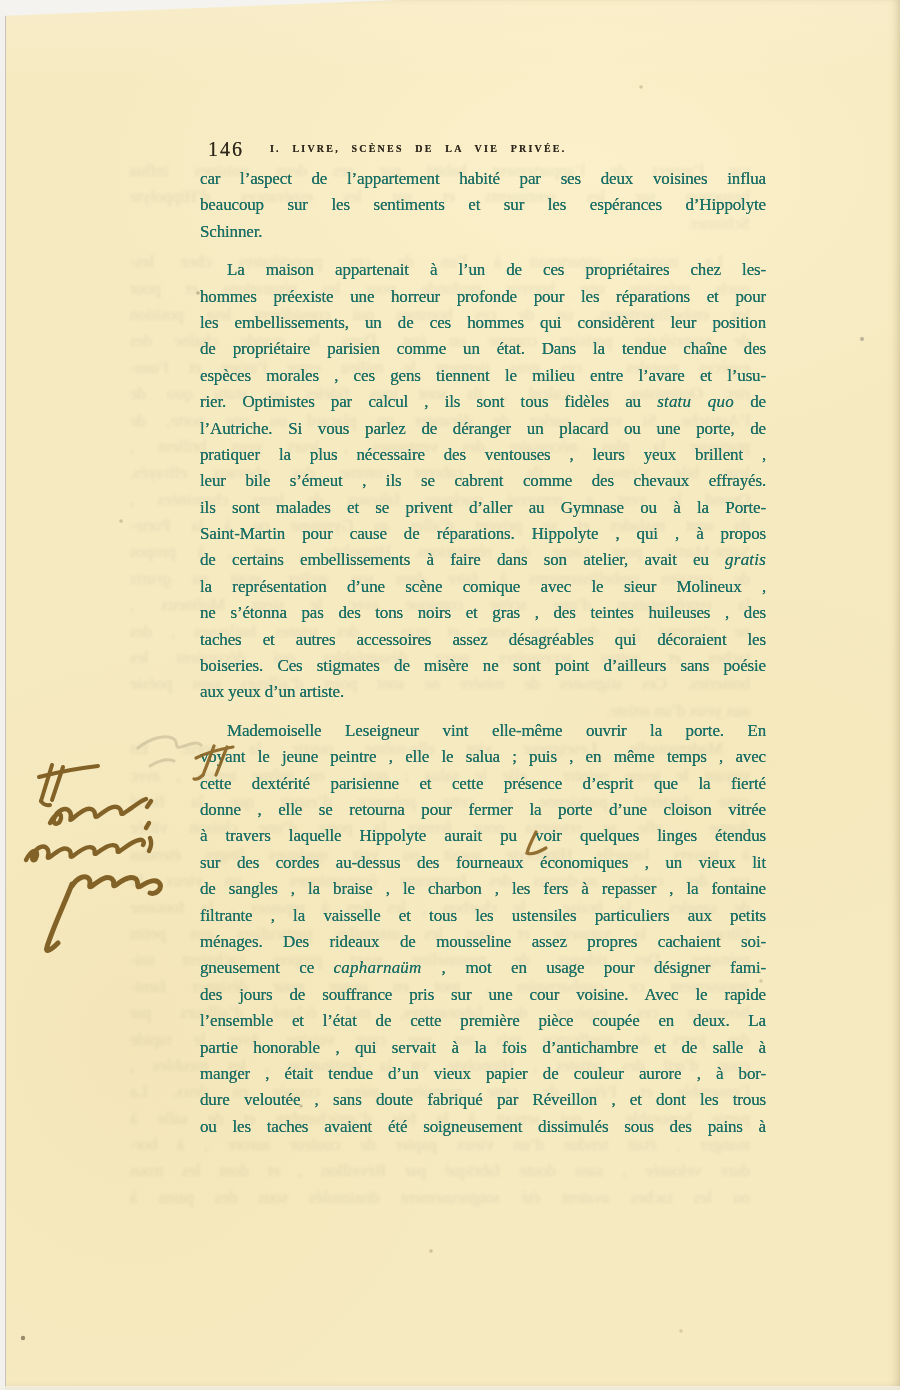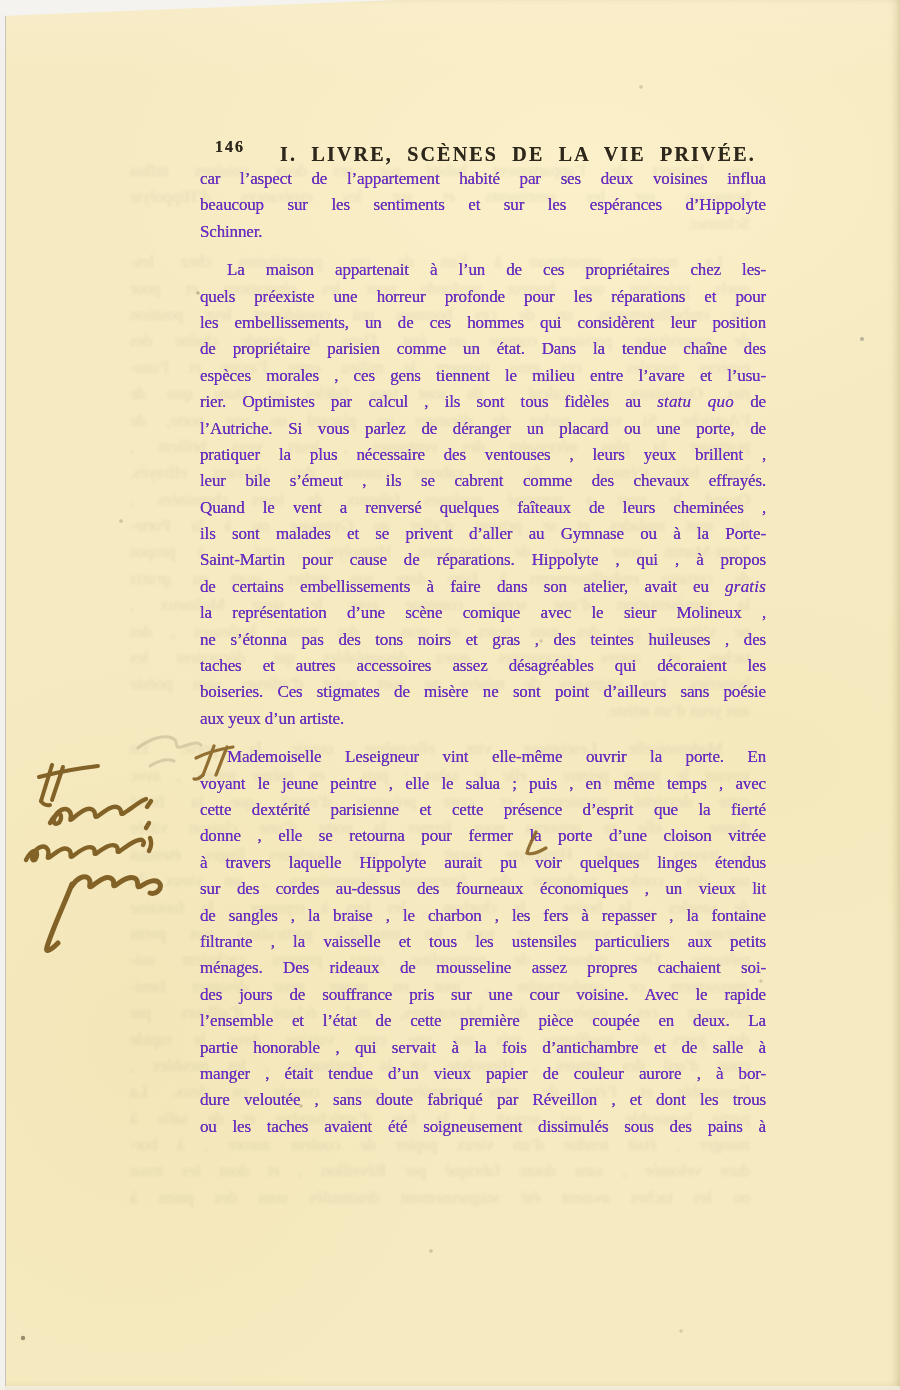--- a/index.html
+++ b/index.html
@@ -26,28 +26,28 @@
       640px 86px 0 .8px rgba(150,130,80,.35),
       861px 338px 0 1px rgba(110,110,105,.45),
       300px 1105px 0 .7px rgba(130,115,75,.35),
       540px 640px 0 .7px rgba(140,120,80,.3),
       120px 520px 0 .8px rgba(135,118,78,.35),
       760px 980px 0 .7px rgba(140,122,80,.3),
       430px 1250px 0 .8px rgba(135,116,76,.35),
       680px 1330px 0 .7px rgba(150,132,90,.3);}
 
   .header{position:absolute;left:200px;top:140px;width:566px;color:#2e271c;}
-  .pagenum{position:absolute;left:15px;top:-2px;font-size:16px;letter-spacing:2px;
-    text-shadow:0 0 .5px rgba(46,39,28,.8);font-weight:bold;}
-  .runtitle{display:block;text-align:center;padding-left:70px;margin-top:3px;
-    font-size:20px;font-weight:bold;letter-spacing:2.2px;word-spacing:7px;
+  .pagenum{position:absolute;left:8px;top:-2px;font-size:20px;letter-spacing:2px;
+    text-shadow:0 0 .5px rgba(46,39,28,.8);}
+  .runtitle{display:block;text-align:left;padding-left:70px;margin-top:3px;
+    font-size:10px;font-weight:bold;letter-spacing:2.2px;word-spacing:7px;
     text-shadow:0 0 .4px rgba(46,39,28,.7);}
 
   .bodycol{position:absolute;left:200px;top:166px;width:566px;
-    font-size:17px;letter-spacing:-0.15px;color:#6d28d9;
+    font-size:17px;letter-spacing:-0.15px;color:#0f766e;
     text-shadow:0 0 .5px rgba(46,40,30,.8);}
   .para{margin-top:12px;}
   .para:first-child{margin-top:0;}
   .line{height:26.4px;line-height:26.4px;text-align:justify;text-align-last:justify;white-space:normal;}
   .line.last{text-align-last:left;}
   .line.indent{text-indent:27px;}
   .line i{letter-spacing:.2px;}
 
   .ghost{position:absolute;left:130px;top:158px;width:620px;height:1100px;
     transform:scaleX(-1);filter:blur(1.4px);opacity:.12;color:#5e6353;
@@ -122,48 +122,48 @@
   </div>
 
   <div class="bodycol" id="body-main">
       <div class="para">
         <div class="line">car l’aspect de l’appartement habité par ses deux voisines influa</div>
         <div class="line">beaucoup sur les sentiments et sur les espérances d’Hippolyte</div>
         <div class="line last">Schinner.</div>
       </div>
       <div class="para">
         <div class="line indent">La maison appartenait à l’un de ces propriétaires chez les-</div>
-        <div class="line">quels préexiste une horreur profonde pour les réparations et pour</div>
+        <div class="line">hommes préexiste une horreur profonde pour les réparations et pour</div>
         <div class="line">les embellissements, un de ces hommes qui considèrent leur position</div>
         <div class="line">de propriétaire parisien comme un état. Dans la tendue chaîne des</div>
         <div class="line">espèces morales , ces gens tiennent le milieu entre l’avare et l’usu-</div>
         <div class="line">rier. Optimistes par calcul , ils sont tous fidèles au <i>statu quo</i> de</div>
         <div class="line">l’Autriche. Si vous parlez de déranger un placard ou une porte, de</div>
         <div class="line">pratiquer la plus nécessaire des ventouses , leurs yeux brillent ,</div>
         <div class="line">leur bile s’émeut , ils se cabrent comme des chevaux effrayés.</div>
-        <div class="line">Quand le vent a renversé quelques faîteaux de leurs cheminées ,</div>
         <div class="line">ils sont malades et se privent d’aller au Gymnase ou à la Porte-</div>
         <div class="line">Saint-Martin pour cause de réparations. Hippolyte , qui , à propos</div>
         <div class="line">de certains embellissements à faire dans son atelier, avait eu <i>gratis</i></div>
         <div class="line">la représentation d’une scène comique avec le sieur Molineux ,</div>
         <div class="line">ne s’étonna pas des tons noirs et gras , des teintes huileuses , des</div>
         <div class="line">taches et autres accessoires assez désagréables qui décoraient les</div>
         <div class="line">boiseries. Ces stigmates de misère ne sont point d’ailleurs sans poésie</div>
         <div class="line last">aux yeux d’un artiste.</div>
       </div>
       <div class="para">
         <div class="line indent">Mademoiselle Leseigneur vint elle-même ouvrir la porte. En</div>
         <div class="line">voyant le jeune peintre , elle le salua ; puis , en même temps , avec</div>
         <div class="line">cette dextérité parisienne et cette présence d’esprit que la fierté</div>
         <div class="line">donne , elle se retourna pour fermer la porte d’une cloison vitrée</div>
         <div class="line">à travers laquelle Hippolyte aurait pu voir quelques linges étendus</div>
         <div class="line">sur des cordes au-dessus des fourneaux économiques , un vieux lit</div>
         <div class="line">de sangles , la braise , le charbon , les fers à repasser , la fontaine</div>
         <div class="line">filtrante , la vaisselle et tous les ustensiles particuliers aux petits</div>
         <div class="line">ménages. Des rideaux de mousseline assez propres cachaient soi-</div>
+        <div class="line">gneusement ce <i>capharnaüm ,</i> mot en usage pour désigner fami-</div>
         <div class="line">des jours de souffrance pris sur une cour voisine. Avec le rapide</div>
         <div class="line">l’ensemble et l’état de cette première pièce coupée en deux. La</div>
         <div class="line">partie honorable , qui servait à la fois d’antichambre et de salle à</div>
         <div class="line">manger , était tendue d’un vieux papier de couleur aurore , à bor-</div>
         <div class="line">dure veloutée , sans doute fabriqué par Réveillon , et dont les trous</div>
         <div class="line">ou les taches avaient été soigneusement dissimulés sous des pains à</div>
       </div>
     </div>
 
   <svg class="hand" width="900" height="1390" viewBox="0 0 900 1390">

